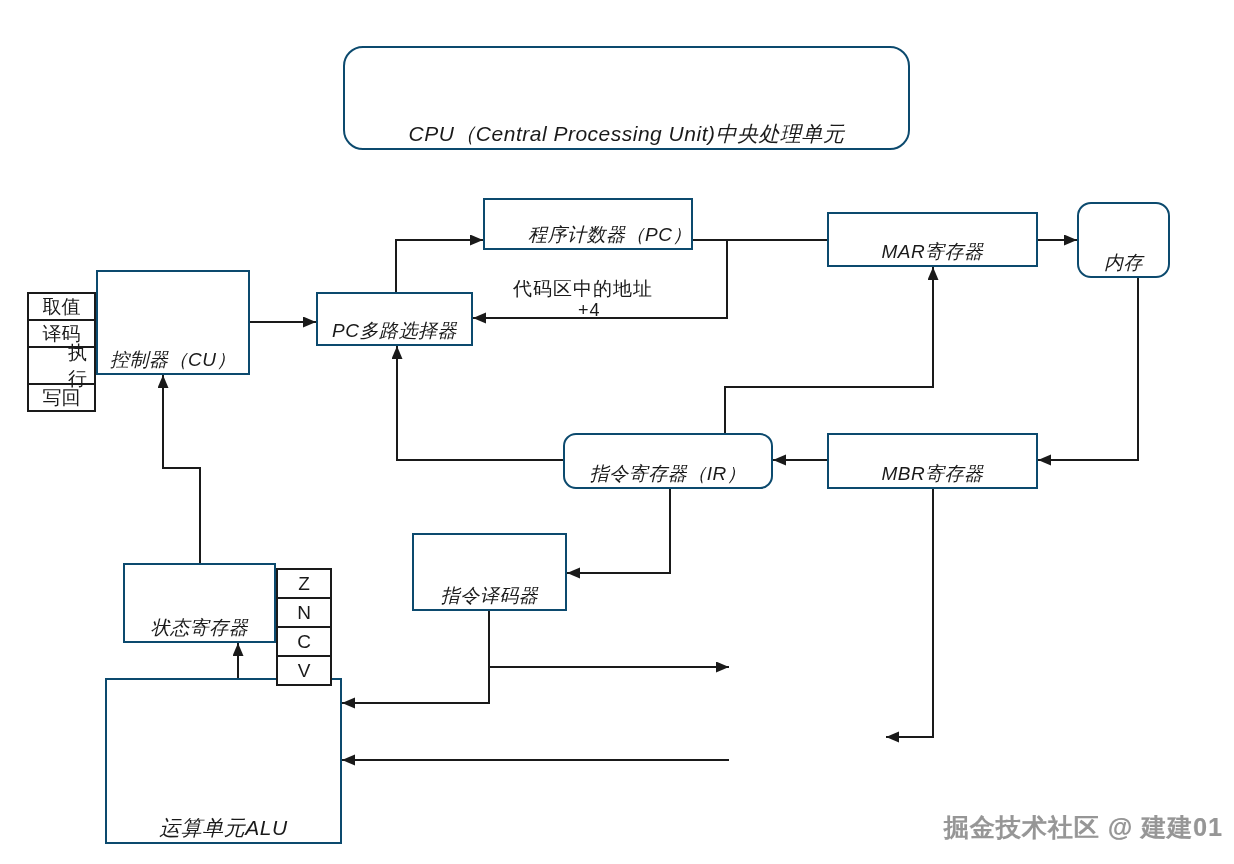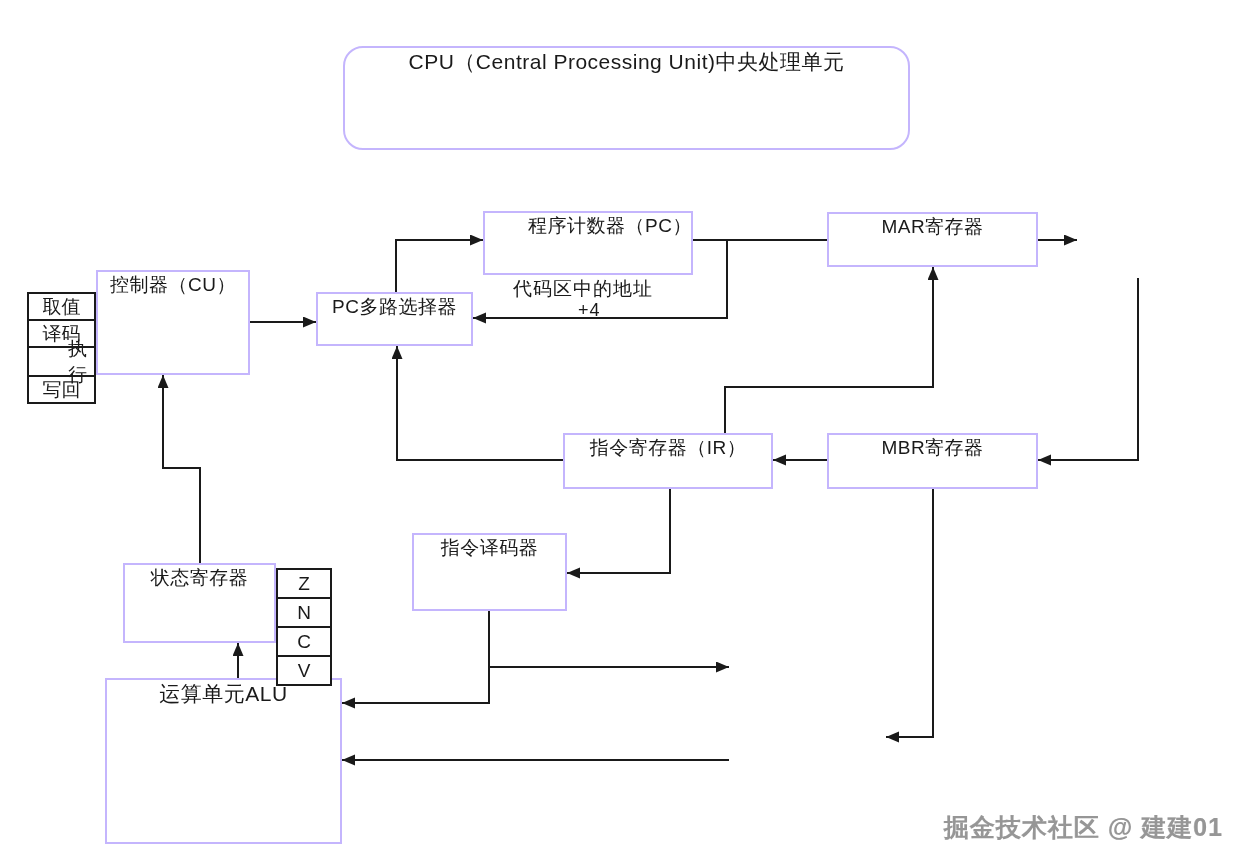--- a/index.html
+++ b/index.html
@@ -8,27 +8,28 @@
     width:1234px;height:864px;
     background:#ffffff;
     font-family:"Liberation Sans","DejaVu Sans",sans-serif;
     color:#1a1a1a;
     overflow:hidden;
   }
   #wires{position:absolute;left:0;top:0;width:1234px;height:864px;z-index:0;}
   .node{
     position:absolute;
     box-sizing:border-box;
-    border:2px solid #c4b5fd;
+    border:2px solid #0c4a6e;
     background:#ffffff;
-    display:flex;align-items:flex-start;justify-content:center;
+    display:flex;align-items:flex-end;justify-content:center;
     font-size:19px;
     letter-spacing:0.5px;
     z-index:1;
     white-space:nowrap;
+    font-style:italic;
   }
   .rounded{border-radius:14px;}
   .title{border-radius:20px;font-size:21px;}
   .cellcol{position:absolute;z-index:2;margin-top:28px;}
   .cellcol .cell{
     box-sizing:border-box;
     border:2px solid #1a1a1a;
     background:#ffffff;
     display:flex;align-items:center;justify-content:center;
     font-size:19px;
@@ -83,46 +84,49 @@
     <span>CPU（Central Processing Unit)中央处理单元</span>
   </div>
 
   <div class="cellcol" style="left:27px;top:264px;">
     <div class="cell" style="width:69px;height:29px;">
         <span>取值</span>
       </div>
     <div class="cell" style="width:69px;height:29px;">
         <span>译码</span>
       </div>
-    <div class="cell" style="width:69px;height:31px;padding-left:39px;">
+    <div class="cell" style="width:69px;height:39px;padding-left:39px;">
         <span>执行</span>
       </div>
     <div class="cell" style="width:69px;height:29px;">
         <span>写回</span>
       </div>
   </div>
 
   <div class="node" style="left:96px;top:270px;width:154px;height:105px;">
     <span>控制器（CU）</span>
   </div>
 
   <div class="node" style="left:316px;top:292px;width:157px;height:54px;">
     <span>PC多路选择器</span>
   </div>
 
-  <div class="node" style="left:483px;top:211px;width:210px;height:64px;padding-left:44px;">
+  <div class="node" style="left:483px;top:198px;width:210px;height:52px;padding-left:44px;">
     <span>程序计数器（PC）</span>
   </div>
 
   <div class="node" style="left:827px;top:212px;width:211px;height:55px;">
     <span>MAR寄存器</span>
   </div>
 
+  <div class="node rounded" style="left:1077px;top:202px;width:93px;height:76px;">
+    <span>内存</span>
+  </div>
 
-  <div class="node" style="left:563px;top:433px;width:210px;height:56px;">
+  <div class="node" style="left:563px;top:433px;width:210px;height:56px;border-radius:13px;">
     <span>指令寄存器（IR）</span>
   </div>
 
   <div class="node" style="left:827px;top:433px;width:211px;height:56px;">
     <span>MBR寄存器</span>
   </div>
 
   <div class="node" style="left:412px;top:533px;width:155px;height:78px;">
     <span>指令译码器</span>
   </div>

